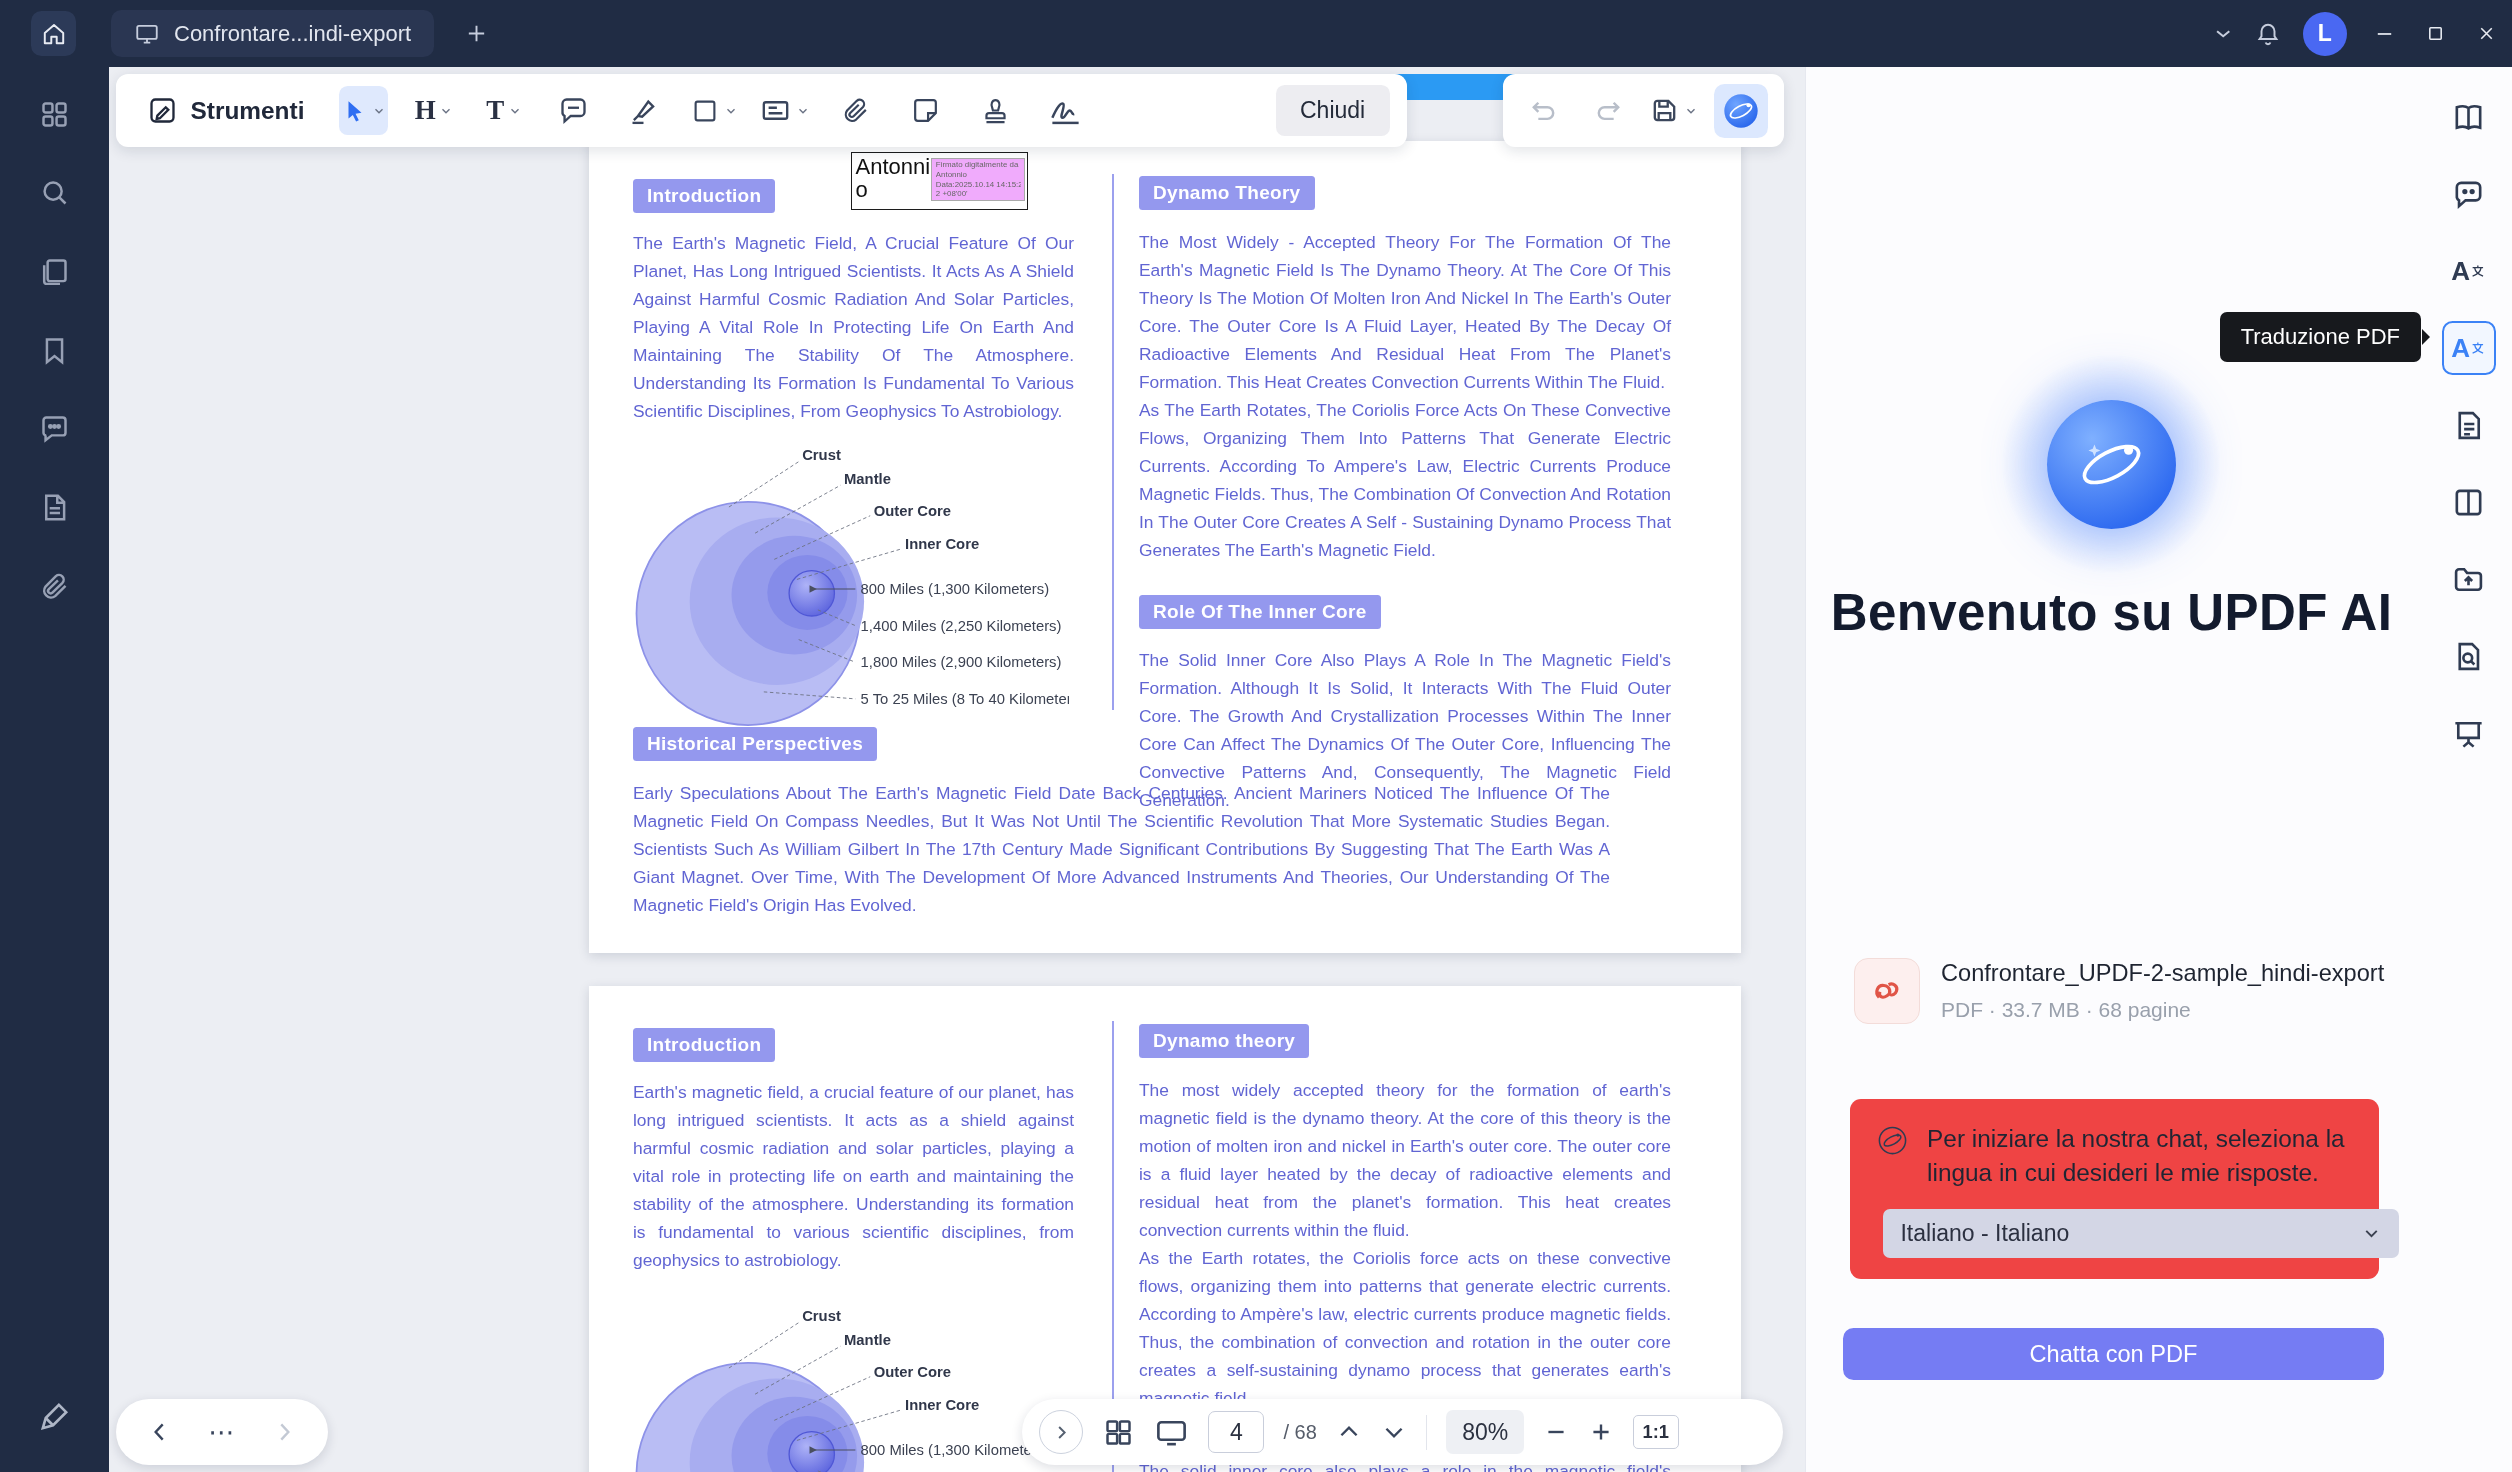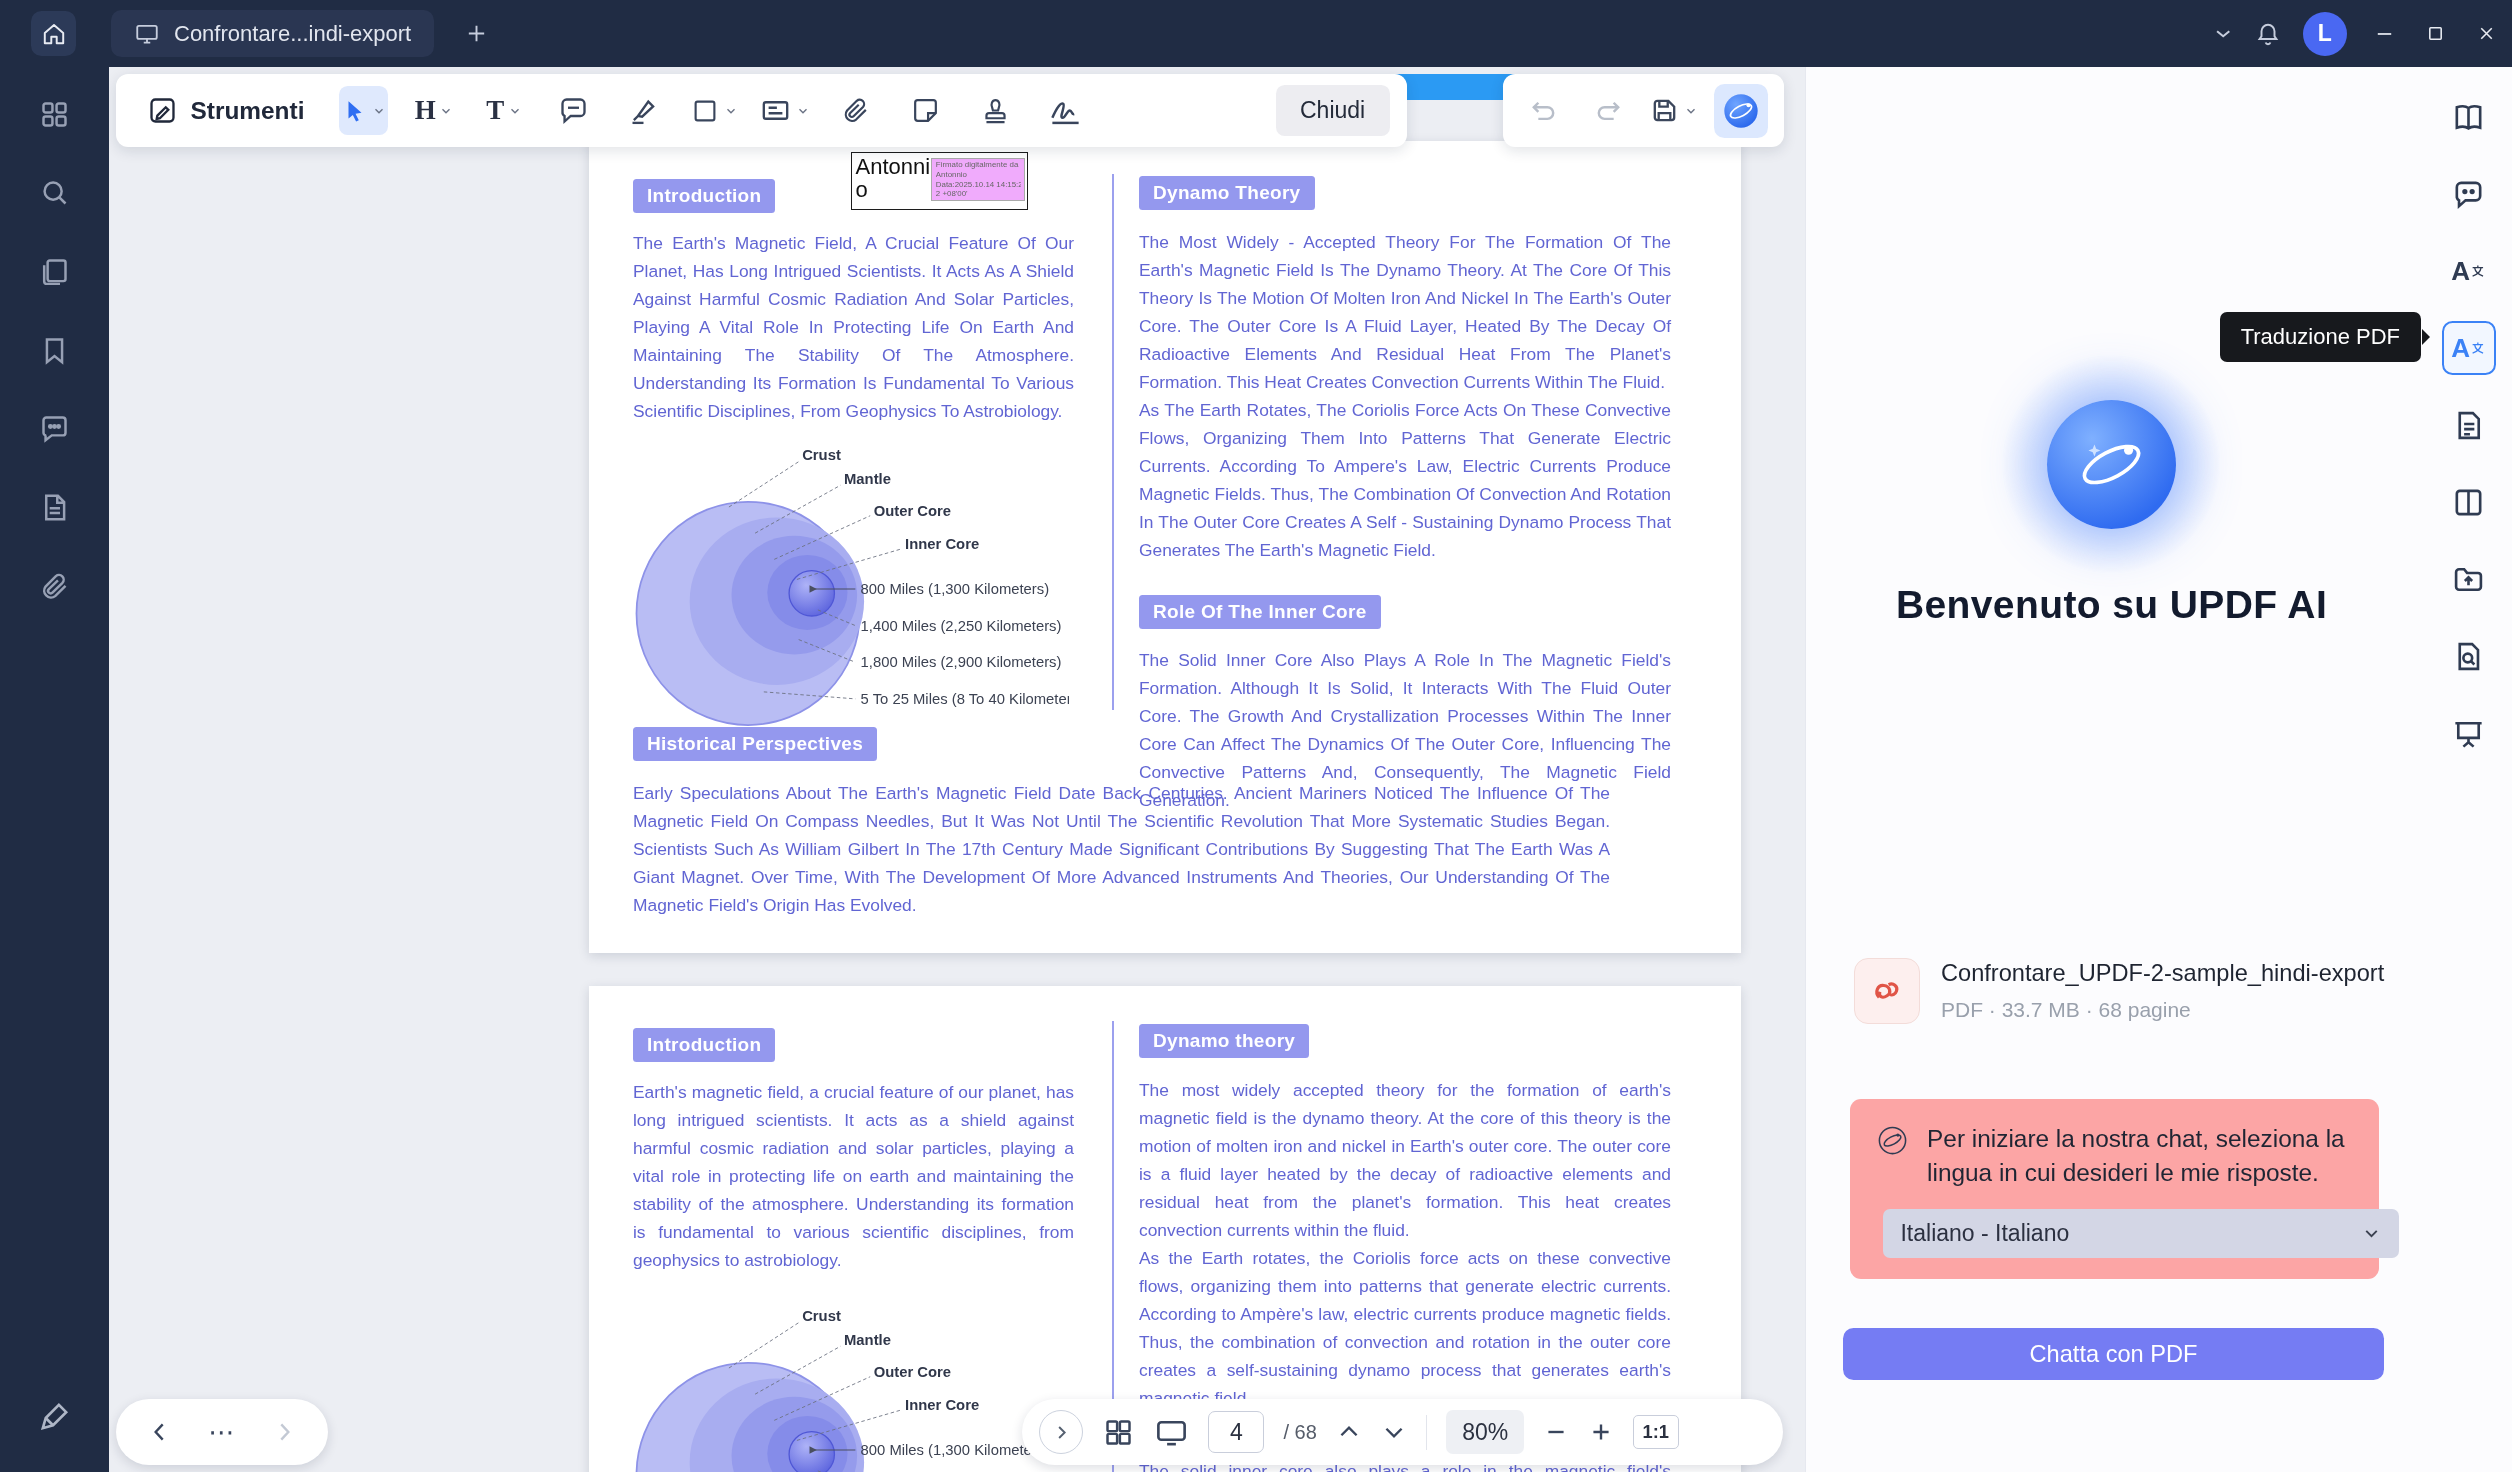--- a/index.html
+++ b/index.html
@@ -87,28 +87,28 @@
   .rail-item { width:54px; height:54px; display:flex; align-items:center; justify-content:center; color:#2f3b52; border-radius:10.5px; margin-top:23px; }
   .rail-item.active { border:2.6px solid #3b82f6; color:#3b82f6; background:#f2f7ff; }
   .rail-glyph { font-size:26px; font-weight:bold; }
   .tooltip { position:absolute; right:91px; top:245px; background:#17191d; color:#fff; font-size:22px; padding:12.2px 21px; border-radius:7px; white-space:nowrap; }
   .tooltip:after { content:""; position:absolute; right:-8.7px; top:50%; margin-top:-8.7px; border-top:8.7px solid transparent; border-bottom:8.7px solid transparent; border-left:8.7px solid #17191d; }
 
   .glow-wrap { position:absolute; left:187px; top:279px; width:236px; height:236px; display:flex; align-items:center; justify-content:center; }
   .glow-halo { position:absolute; width:218px; height:218px; border-radius:50%; background:radial-gradient(circle, rgba(110,160,255,.45) 0%, rgba(110,160,255,.12) 55%, rgba(110,160,255,0) 72%); }
   .glow-core { position:relative; width:129px; height:129px; border-radius:50%; background:radial-gradient(circle at 35% 30%, #7fb0ff, #2f6bf0 75%); box-shadow:0 0 52px 12.2px rgba(80,130,250,.45); display:flex; align-items:center; justify-content:center; }
 
-  .welcome { position:absolute; left:0; top:516px; width:611px; text-align:center; font-size:39px; font-weight:bold; color:#131b2e; letter-spacing:0.4px; }
+  .welcome { position:absolute; left:0; top:516px; width:611px; text-align:center; font-size:51px; font-weight:bold; color:#131b2e; letter-spacing:0.4px; }
 
   .file-row { position:absolute; left:48px; top:891px; display:flex; gap:21px; align-items:center; }
   .file-icon { width:66px; height:66px; border-radius:14px; background:#fdefee; border:0.9px solid #f3dcd9; display:flex; align-items:center; justify-content:center; }
   .file-name { font-size:23.6px; color:#1e2431; }
   .file-meta { font-size:21px; color:#99a0ac; margin-top:10.5px; }
 
-  .bubble { position:absolute; left:44px; top:1032px; width:529px; background:#fca5a5; border-radius:11px; padding:23px 24.4px 21px 24.4px; }
+  .bubble { position:absolute; left:44px; top:1032px; width:529px; background:#ef4444; border-radius:11px; padding:23px 24.4px 21px 24.4px; }
   .bubble-row { display:flex; gap:15.7px; }
   .prompt-text { font-size:24.4px; line-height:34px; color:#1f2533; }
   .lang-select { margin:19px 0 0 8.7px; width:516px; height:49px; background:#d3d6e5; border-radius:7px; display:flex; align-items:center; padding:0 17.4px; justify-content:space-between; }
   .lang-select span { font-size:23px; color:#2b3040; }
 
   .chat-btn { position:absolute; left:37px; top:1261px; width:541px; height:52px; background:#757cf3; border-radius:10.5px; color:#fff; font-size:23.6px; display:flex; align-items:center; justify-content:center; }
   .disclaimer { position:absolute; left:0; top:1441px; width:663px; font-size:19px; color:#c2410c; }
 </style>
 </head>
 <body>

